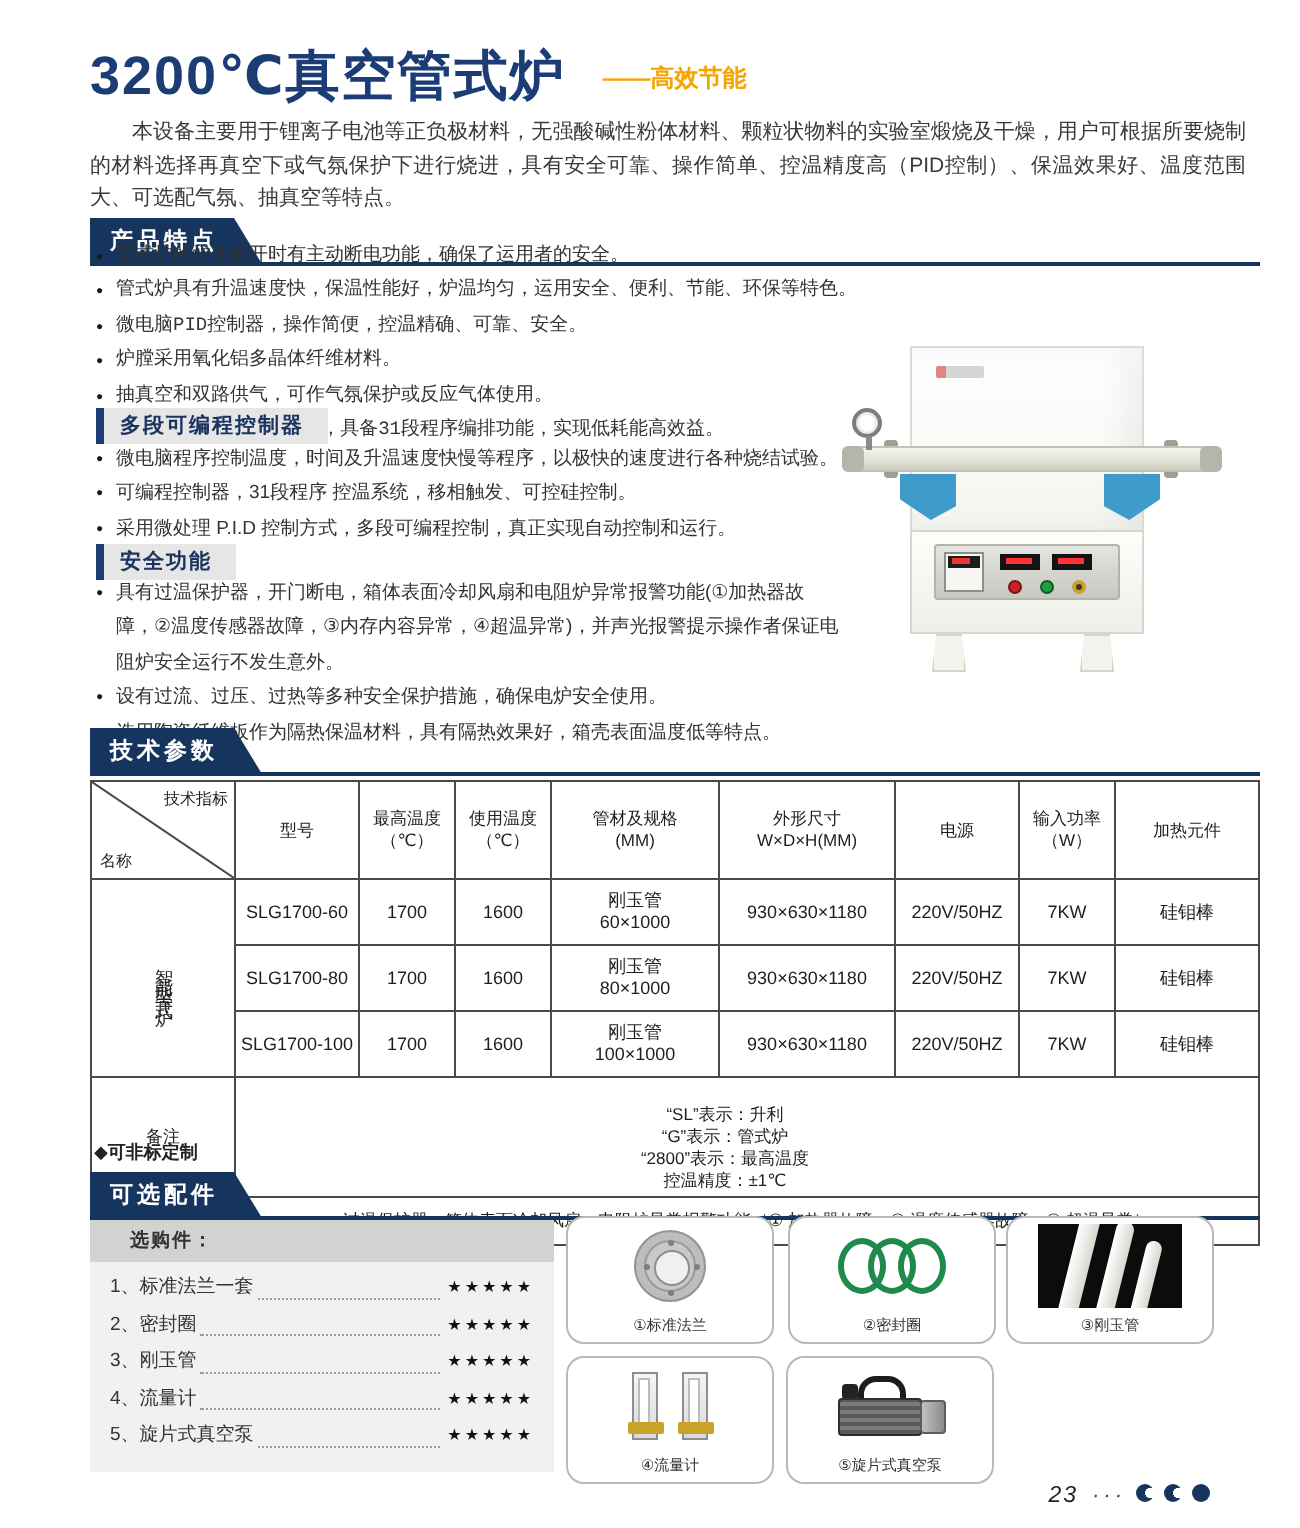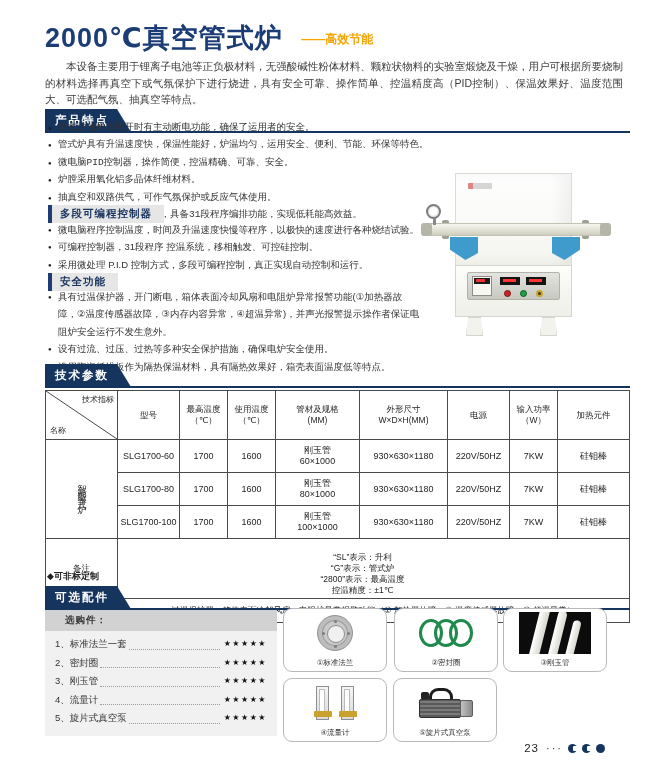--- a/index.html
+++ b/index.html
@@ -121,34 +121,34 @@
   .pump { position:relative; width:56px; height:30px; }
   .pump-body { position:absolute; bottom:0; left:2px; width:42px; height:19px; border-radius:2px;
     background:repeating-linear-gradient(0deg,#5a5a5a 0 2px,#7b7b7b 2px 4px); border:1px solid #2e2e2e; }
   .pump-motor { position:absolute; bottom:1px; right:0; width:13px; height:17px; border-radius:2px;
     background:linear-gradient(90deg,#c2c2c2,#8a8a8a); border:1px solid #5d5d5d; }
   .pump-handle { position:absolute; top:0; left:12px; width:24px; height:11px; border:3px solid #1d1d1d;
     border-bottom:none; border-radius:9px 9px 0 0; }
   .pump-cap { position:absolute; top:4px; left:4px; width:8px; height:8px; background:#222; border-radius:2px; }
 
   
-  .footer { position:absolute; right:45px; top:742px; display:flex; align-items:center; gap:5px; }
+  .footer { position:absolute; right:45px; top:742px; display:flex; align-items:flex-start; gap:5px;font-style:italic; }
   .footer .pnum { font-size:11.5px; color:#222; letter-spacing:1px; }
   .footer .dots { font-size:11px; color:#444; letter-spacing:2px; margin-left:2px; }
   .moon { width:9px; height:9px; border-radius:50%; display:inline-block;
     background:radial-gradient(circle at 80% 50%, #fff 0 2.6px, #16355e 2.7px); }
   .dotfull { width:9px; height:9px; border-radius:50%; display:inline-block; background:#16355e; }
 </style>
 </head>
 <body>
 
 <div class="page">
 
   <div class="title-row">
-    <span class="title">2000℃真空管式炉</span>
+    <span class="title">3200℃真空管式炉</span>
     <span class="subtitle">——高效节能</span>
   </div>
   <p class="intro">本设备主要用于锂离子电池等正负极材料，无强酸碱性粉体材料、颗粒状物料的实验室煅烧及干燥，用户可根据所要烧制的材料选择再真空下或气氛保护下进行烧进，具有安全可靠、操作简单、控温精度高（PID控制）、保温效果好、温度范围大、可选配气氛、抽真空等特点。</p>
 
   <div class="banner-wrap" style="top:109px;">
     <span class="banner">产品特点</span>
     <span class="banner-line"></span>
   </div>
 
   <ul class="blist" style="left:48px; top:119px; width:386px;font-family:Liberation Mono, monospace;">

